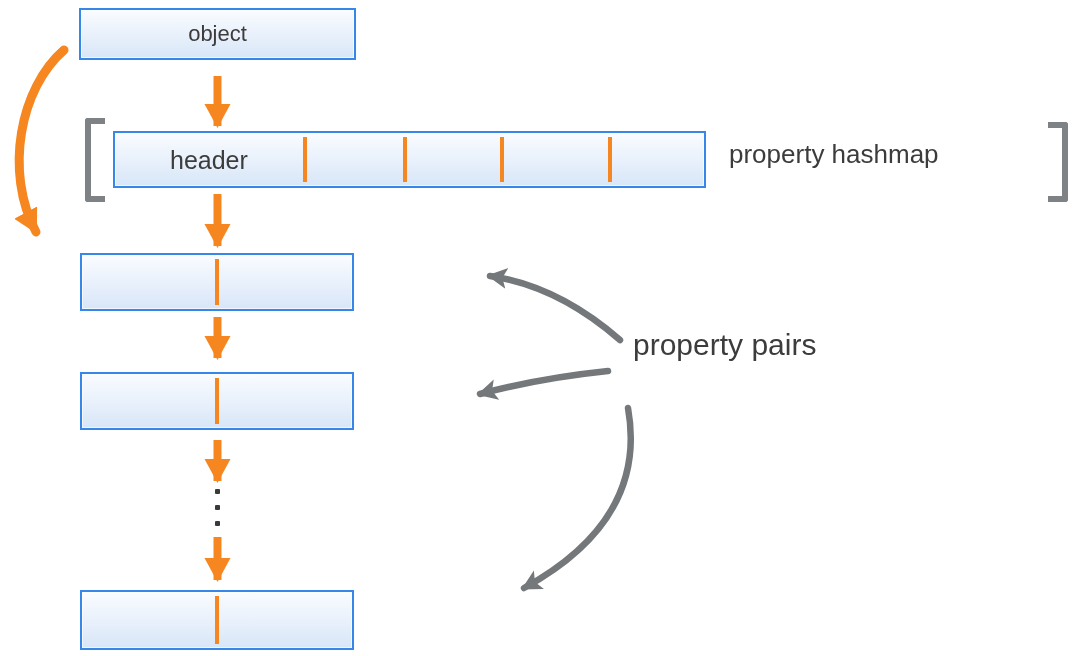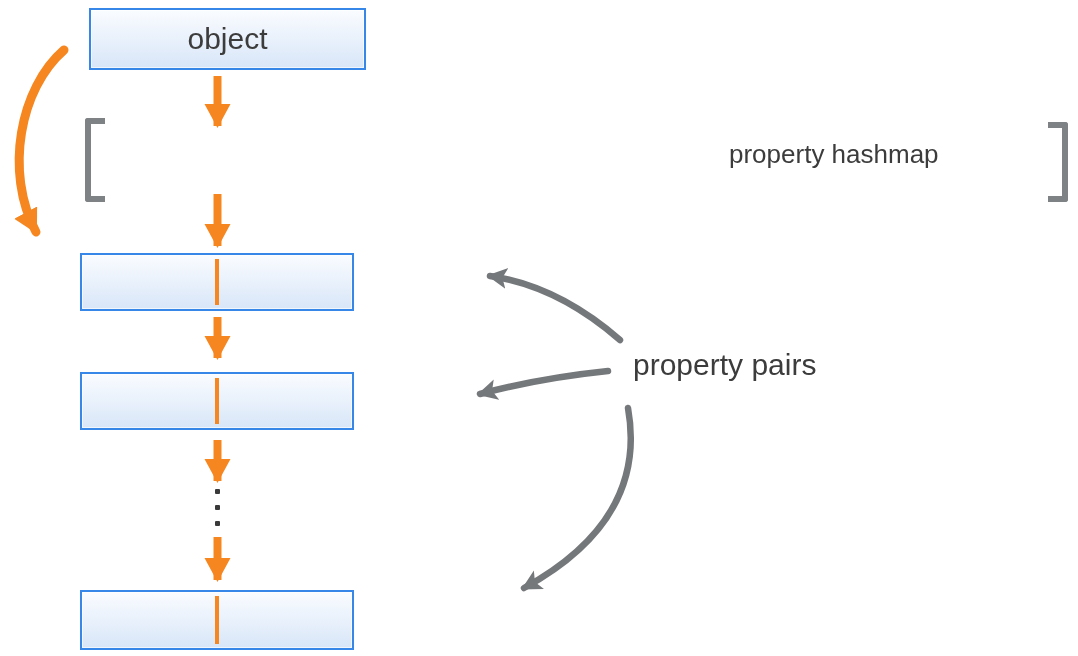--- a/index.html
+++ b/index.html
@@ -20,21 +20,21 @@
     position: absolute;
     box-sizing: border-box;
     border: 2px solid var(--box-border);
     background: linear-gradient(to bottom, var(--box-fill-top) 0%, var(--box-fill-bottom) 100%);
     box-shadow: inset 0 0 0 1px rgba(255,255,255,0.65);
     display: flex;
     align-items: center;
     justify-content: center;
     color: var(--text-dark);
   }
-  .object-box   { left: 79px;  top: 8px;   width: 277px; height: 62px; font-size: 30px; margin-left: 10px; }
+  .object-box   { left: 79px;  top: 8px;   width: 277px; height: 52px; font-size: 22px; }
   .header-box   { left: 113px; top: 131px; width: 593px; height: 57px; font-size: 25px; justify-content: flex-start; }
   .header-box .box-label { position: absolute; left: 55px; top: 50%; transform: translateY(-50%); }
   .pair-box-1   { left: 80px;  top: 253px; width: 274px; height: 58px; }
   .pair-box-2   { left: 80px;  top: 372px; width: 274px; height: 58px; }
   .pair-box-3   { left: 80px;  top: 590px; width: 274px; height: 60px; }
   
   .divider {
     position: absolute;
     top: 4px;
     bottom: 4px;
@@ -62,21 +62,21 @@
     border-right-width: 6px; border-top-width: 6px; border-bottom-width: 6px;
     border-radius: 0 3px 3px 0;
   }
   
   .annotation {
     position: absolute;
     color: var(--text-dark);
     white-space: nowrap;
   }
   .hashmap-annotation { left: 729px; top: 139px; font-size: 26px; }
-  .pairs-annotation   { left: 633px; top: 348px; font-size: 30px; }
+  .pairs-annotation   { left: 633px; top: 328px; font-size: 30px; }
   
   .ellipsis {
     position: absolute;
     left: 215px; top: 489px;
     display: flex;
     flex-direction: column;
     gap: 11px;
   }
   .ellipsis .dot {
     width: 5px; height: 5px;
@@ -120,20 +120,27 @@
     <path class="g-stroke" stroke-width="6.5" stroke-linecap="round" d="M620,340 Q558,286 490,276" marker-end="url(#grayHead)"></path>
     <path class="g-stroke" stroke-width="6.5" stroke-linecap="round" d="M608,371 Q540,378 480,394" marker-end="url(#grayHead)"></path>
     <path class="g-stroke" stroke-width="6.5" stroke-linecap="round" d="M628,408 Q648,520 524,588" marker-end="url(#grayHead)"></path>
   </svg>
 
   <div class="box object-box">
     <span class="box-label">object</span>
   </div>
 
   <div class="bracket bracket-left"></div>
+  <div class="box header-box">
+    <span class="box-label">header</span>
+    <i class="divider d1"></i>
+    <i class="divider d2"></i>
+    <i class="divider d3"></i>
+    <i class="divider d4"></i>
+  </div>
   <div class="bracket bracket-right"></div>
   <div class="annotation hashmap-annotation">property hashmap</div>
 
   <div class="box pair-box-1">
     <i class="divider pair-divider"></i>
   </div>
   <div class="box pair-box-2">
     <i class="divider pair-divider"></i>
   </div>
 

